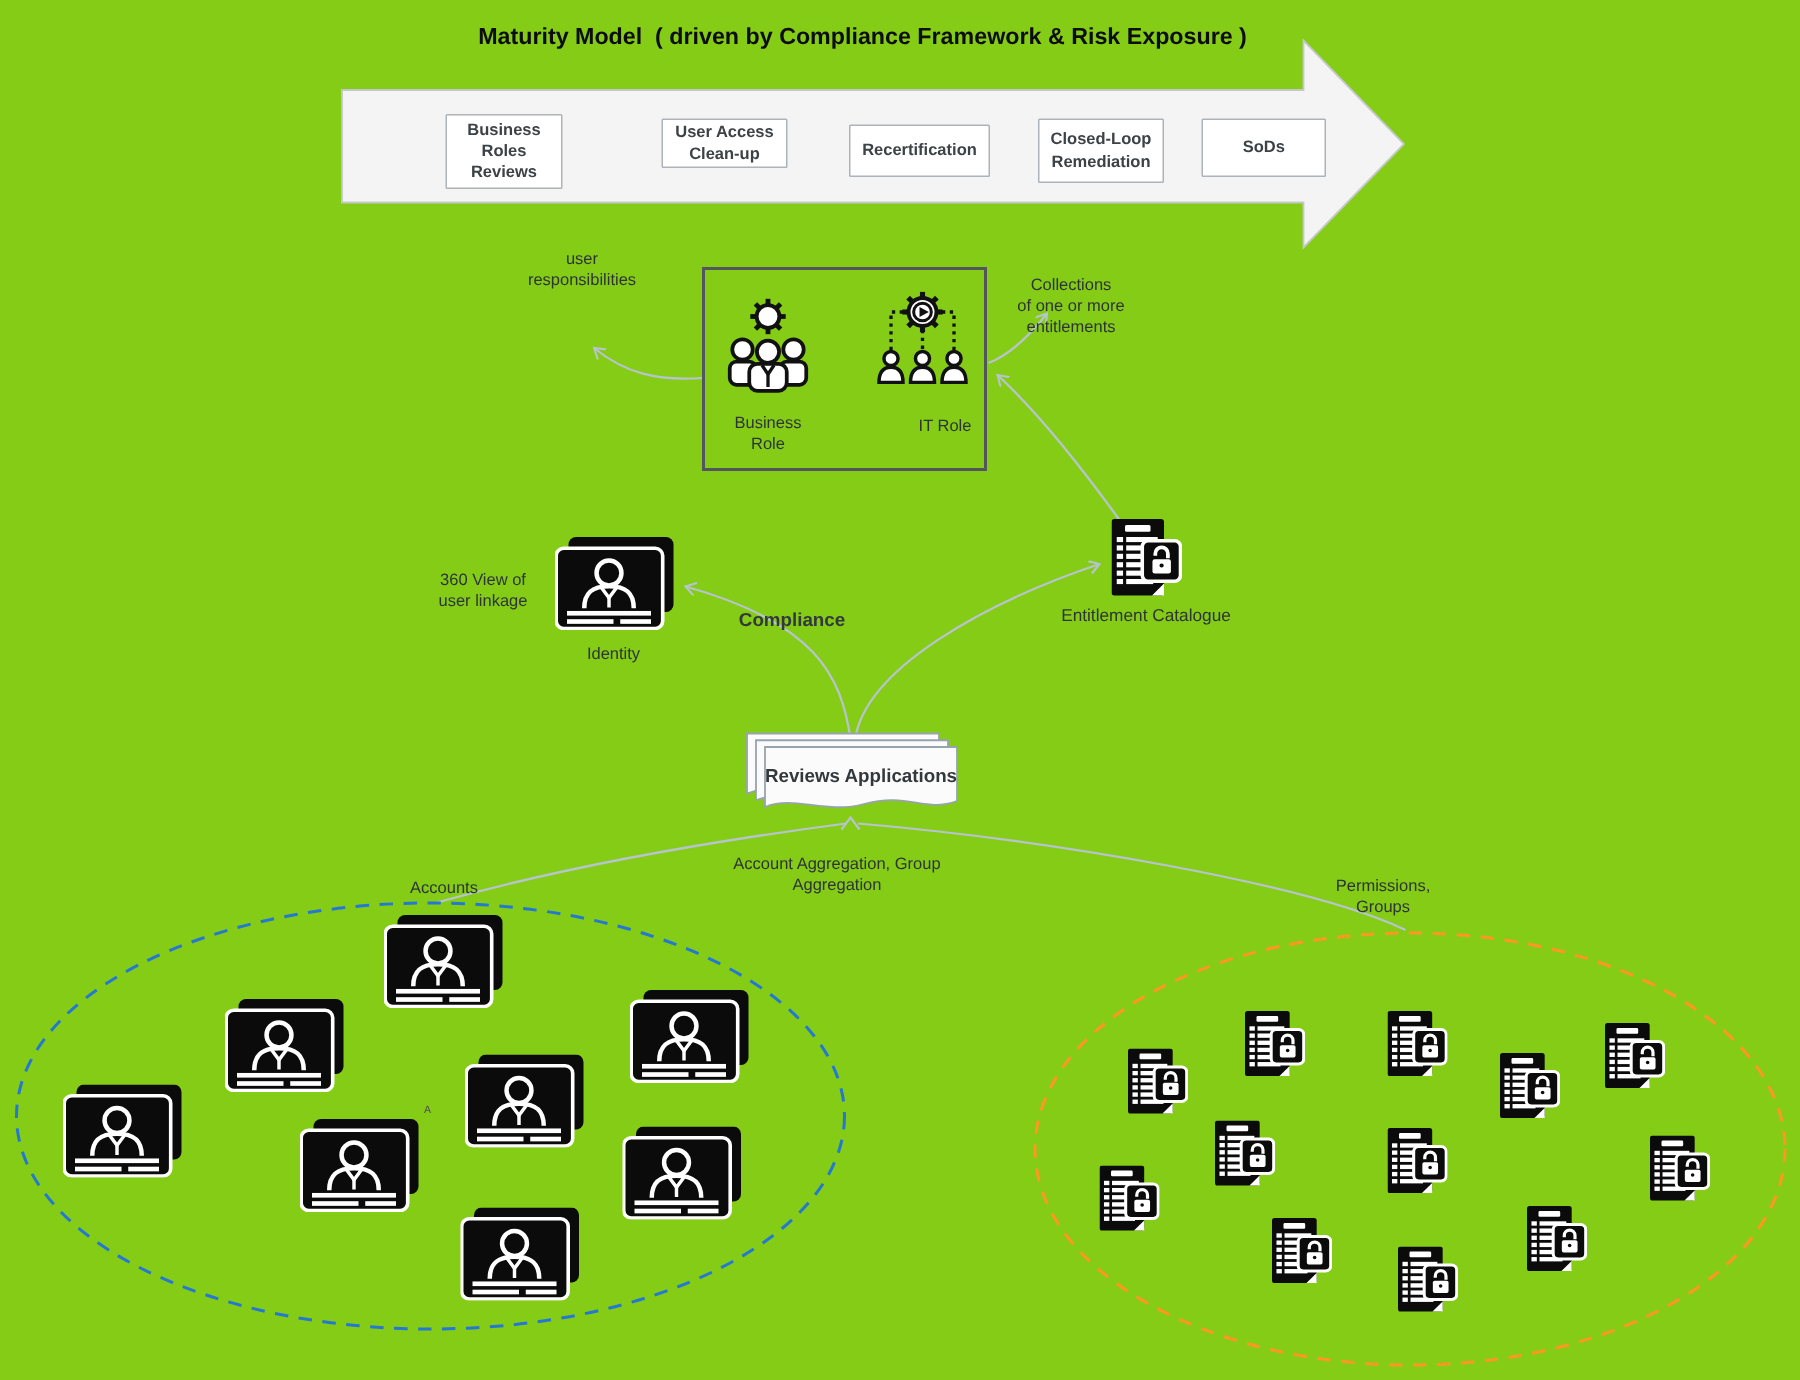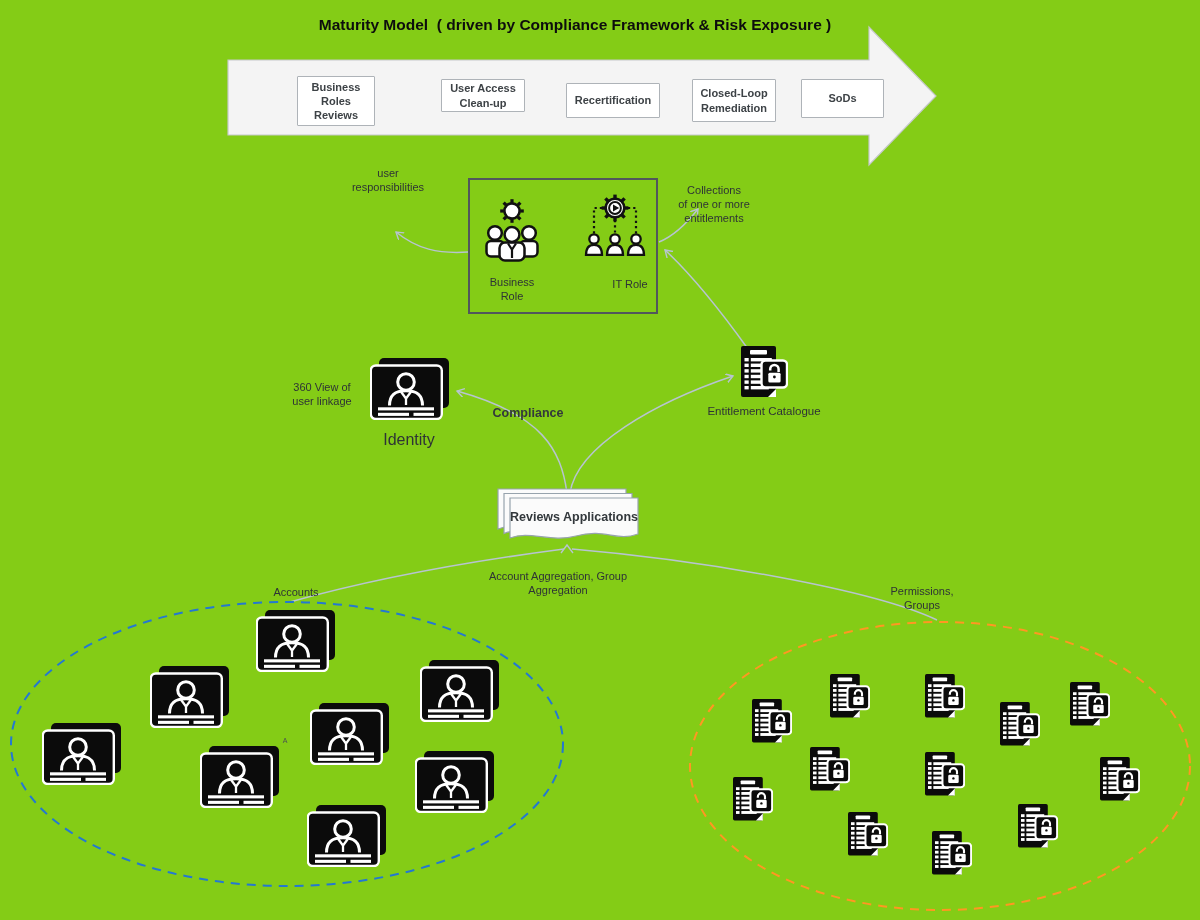--- a/index.html
+++ b/index.html
@@ -198,21 +198,21 @@
   <div class="lbl" style="left:388px;top:167px;">user
 responsibilities</div>
   <div class="lbl" style="left:714px;top:184px;">Collections
 of one or more
 entitlements</div>
   <div class="lbl" style="left:512px;top:276px;">Business
 Role</div>
   <div class="lbl" style="left:614px;top:278px;margin-left:16px;">IT Role</div>
   <div class="lbl" style="left:322px;top:381px;">360 View of
 user linkage</div>
-  <div class="lbl" style="left:409px;top:430px;font-size:16px;">Identity</div>
+  <div class="lbl" style="left:409px;top:430px;font-size:11px;">Identity</div>
   <div class="lbl bold" style="left:528px;top:406px;">Compliance</div>
   <div class="lbl" style="left:764px;top:404px;font-size:11.5px;">Entitlement Catalogue</div>
   <div class="lbl bold" style="left:574px;top:510px;">Reviews Applications</div>
   <div class="lbl" style="left:558px;top:570px;">Account Aggregation, Group
 Aggregation</div>
   <div class="lbl" style="left:296px;top:586px;">Accounts</div>
   <div class="lbl" style="left:922px;top:585px;">Permissions,
 Groups</div>
   <div class="lbl tiny" style="left:285px;top:737px;">A</div>
 </div>

